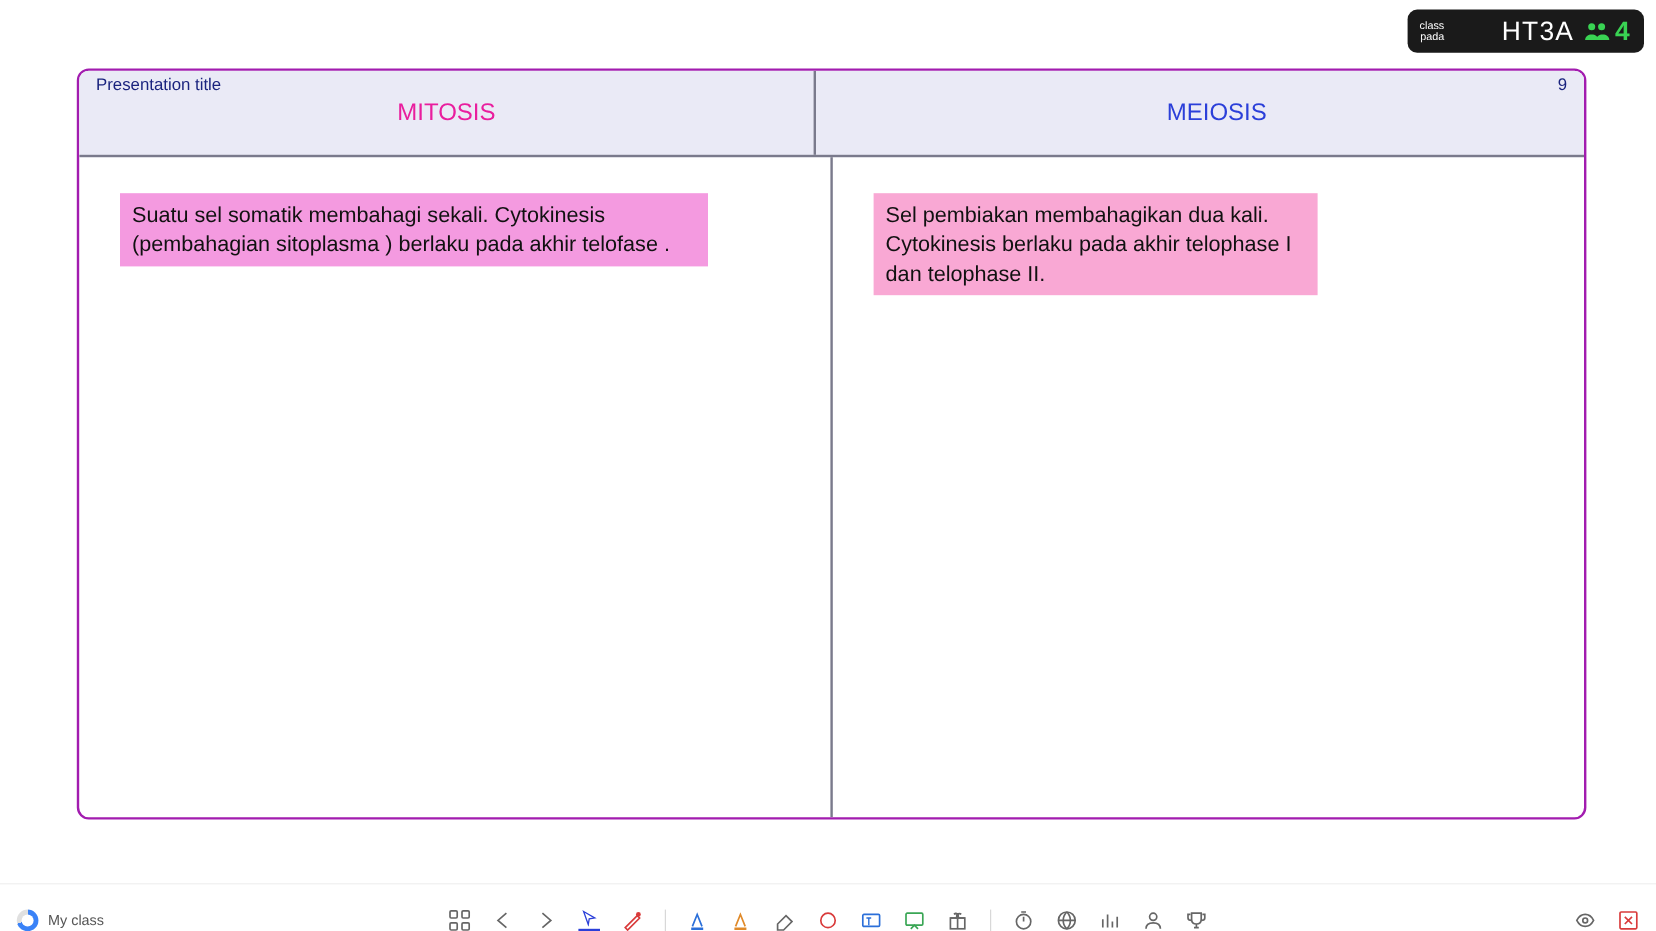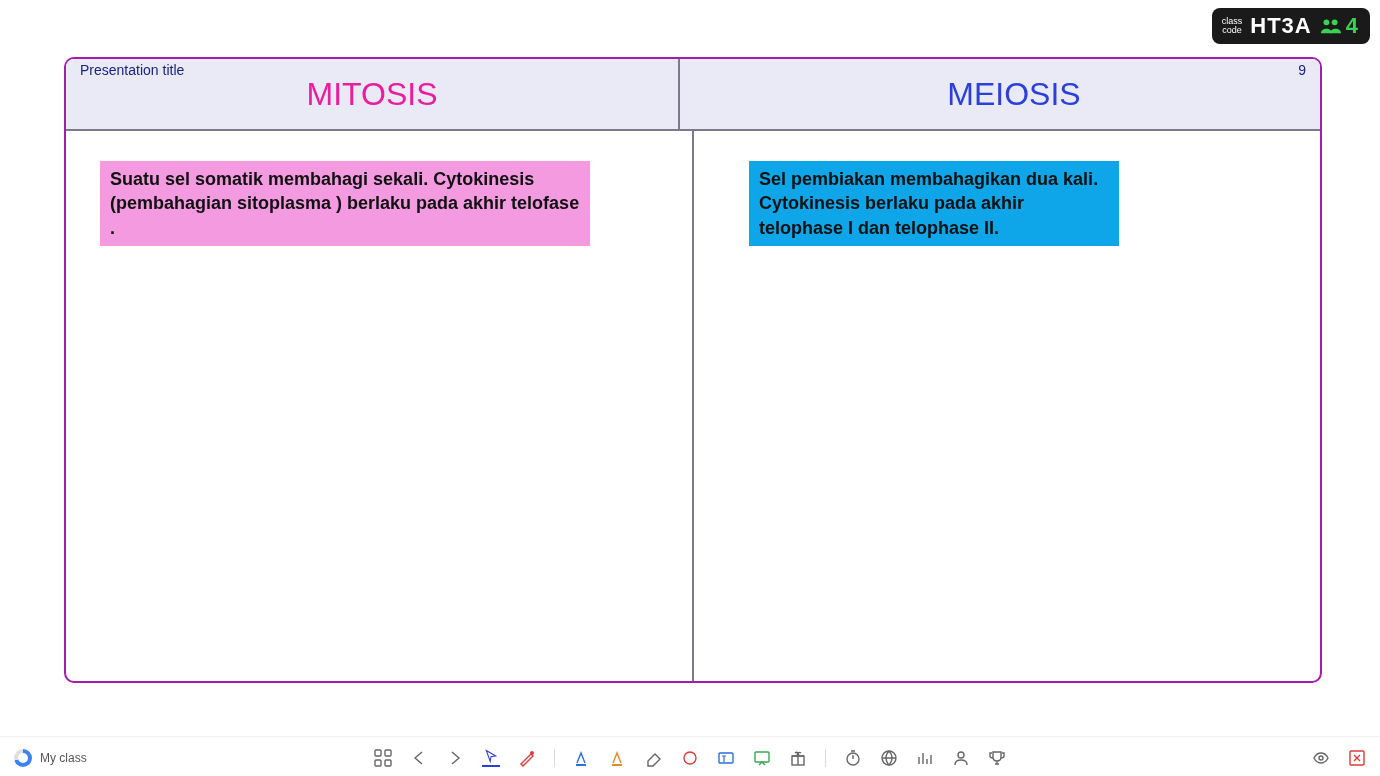--- a/index.html
+++ b/index.html
@@ -22,26 +22,27 @@
     border-radius: 8px;
     padding: 4px 12px 4px 10px;
     display: flex;
     align-items: center;
     gap: 8px;
     height: 36px;
   }
   .class-badge .cc-label {
     font-size: 9px;
     line-height: 1;
-    text-align: center;
+    text-align: right;
   }
   .class-badge .cc-code {
     font-size: 22px;
-    font-weight: 700;
+    font-weight: 400;
     letter-spacing: 1px;
+    margin-left: 40px;
   }
   .class-badge .cc-people {
     color: #39d353;
     display:flex;
     align-items:center;
     gap:4px;
     font-size:22px;
     font-weight:700;
   }
   .class-badge .cc-people svg { width:22px; height:18px; }
@@ -63,21 +64,21 @@
     height: 72px;
     background: #eaeaf6;
     border-bottom: 2px solid #7a7a8c;
     position: relative;
   }
   .slide-header .col {
     flex:1;
     display:flex;
     align-items:center;
     justify-content:center;
-    font-size: 32px;
+    font-size: 20px;
     font-weight: 400;
     text-align: right;
   }
   .slide-header .col.left { color:#e91e9e; border-right:2px solid #7a7a8c; }
   .slide-header .col.right { color:#2b3fd9;padding-left:28px; }
   .pres-title {
     position:absolute;
     top: 3px;
     left: 14px;
     font-size: 14px;
@@ -87,53 +88,52 @@
     position:absolute;
     top: 3px;
     right: 14px;
     font-size: 14px;
     color: #1a237e;
   }
 
   .slide-body {
     display:flex;
     height: calc(100% - 72px);
-    font-weight: bold;
   }
   .slide-body .col {
     flex:1;
     padding: 30px 34px 20px 34px;
     position:relative;
   }
   .slide-body .col.left { border-right:2px solid #7a7a8c; }
 
   .block {
     padding: 6px 10px;
     font-size: 18px;
     line-height: 1.35;
     color:#111;
     margin-bottom: 42px;
     width: fit-content;
     max-width: 100%;
   }
   .col.left .block { background:#f49ae0; }
-  .col.right .block { background:#0ea5e9;margin-left:21px; }
+  .col.right .block { background:#f9a8d4; }
 
   
   .bottom-bar {
     position:absolute;
     bottom:0;
     left:0;
     right:0;
     height:40px;
     background:#ffffff;
     border-top:1px solid #efefef;
     display:flex;
-    align-items:flex-start;
-    padding: 12px 14px;
+    align-items:flex-end;
+    padding: 0 14px;
     gap:10px;
   }
   .bottom-bar .brand {
     display:flex;
     align-items:center;
     gap:8px;
     font-size:12px;
     color:#555;
     margin-right:auto;
   }
@@ -176,21 +176,21 @@
     gap:18px;
     margin-left:auto;
   }
 </style>
 </head>
 <body>
 
 <div class="class-badge">
   <div class="cc-label">
     <div>class</div>
-    <div>code</div>
+    <div>pada</div>
   </div>
   <div class="cc-code">HT3A</div>
   <div class="cc-people">
     <svg viewBox="0 0 24 18">
       <circle cx="7" cy="5" r="3.2" fill="#39d353"></circle>
       <circle cx="16" cy="5" r="3.2" fill="#39d353"></circle>
       <path d="M1 17c0-3.2 2.8-5 6-5s6 1.8 6 5" fill="#39d353"></path>
       <path d="M11 17c0-3.2 2.8-5 6-5s6 1.8 6 5" fill="#39d353"></path>
     </svg>
     <span>4</span>

